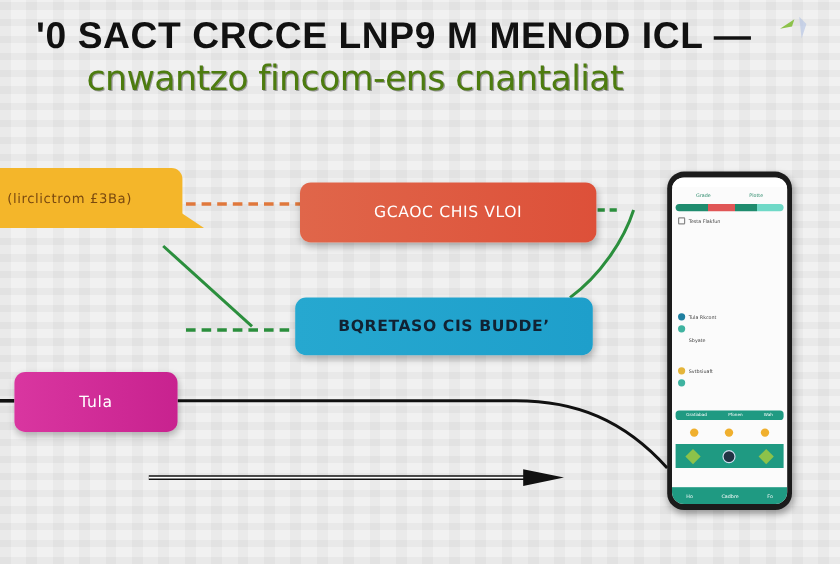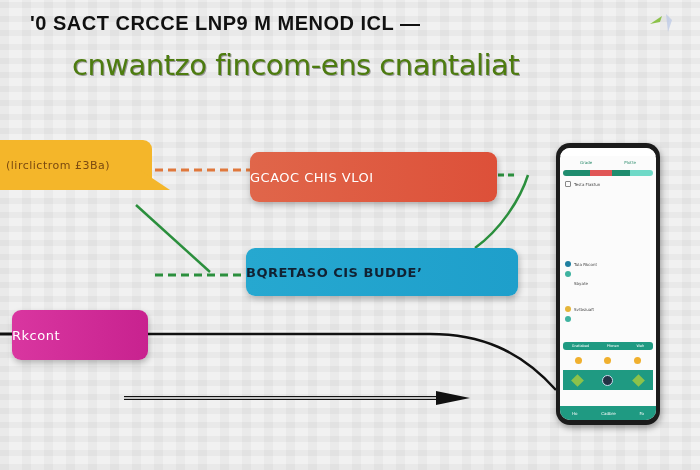--- a/index.html
+++ b/index.html
@@ -12,55 +12,55 @@
   .bg-pattern {
     position: absolute; inset: 0;
     background:
       repeating-linear-gradient(0deg, rgba(0,0,0,0.035) 0 6px, transparent 6px 14px),
       repeating-linear-gradient(90deg, rgba(0,0,0,0.03) 0 9px, transparent 9px 22px);
     opacity: 0.9;
   }
   .title-1 {
     position: absolute; left: 30px; top: 12px;
     font-family: "Liberation Sans", sans-serif;
-    font-weight: 900; font-size: 20px; letter-spacing: 0.5px;
+    font-weight: 900; font-size: 31px; letter-spacing: 0.5px;
     color: #111; white-space: nowrap;
   }
   .title-2 {
     position: absolute; left: 72px; top: 48px;
     font-family: "DejaVu Sans", sans-serif;
     font-weight: 400; font-size: 29px; letter-spacing: -0.5px;
     color: #4d7c0f; white-space: nowrap;
     text-shadow: 1px 1px 0 #999;
   }
   .corner-logo {
     position: absolute; left: 640px; top: 10px; width: 40px; height: 30px;
   }
   .box {
     position: absolute; border-radius: 9px;
-    display: flex; align-items: center; justify-content: flex-start;
+    display: flex; align-items: center; justify-content: center;
     color: #fff; font-size: 13px; letter-spacing: 0.5px;
     box-shadow: 1px 3px 6px rgba(0,0,0,0.25);
   }
   .box-yellow {
     left: -6px; top: 140px; width: 158px; height: 50px;
     background: #f4b62a; color: #7a4a10; font-size: 11px;
     border-radius: 0 9px 9px 0; justify-content: flex-start; padding-left: 12px;
     box-shadow: none;
   }
   .yellow-tail {
     position: absolute; left: 140px; top: 170px; width: 0; height: 0;
     border-left: 30px solid #f4b62a; border-top: 20px solid transparent;
   }
   .box-orange {
     left: 250px; top: 152px; width: 247px; height: 50px;
     background: linear-gradient(90deg, #e0664a, #dd5039);
   }
   .box-blue {
-    left: 246px; top: 248px; width: 272px; height: 48px;
+    left: 246px; top: 248px; width: 248px; height: 48px;
     background: linear-gradient(90deg, #26a8d0, #1e9fcb);
     color: #123; font-weight: 700; font-size: 13px;
   }
   .box-magenta {
     left: 12px; top: 310px; width: 136px; height: 50px;
     background: linear-gradient(90deg, #d936a0, #c8228f);
     font-size: 13px;
   }
   svg.connectors { position: absolute; left: 0; top: 0; }
   .phone {
@@ -119,21 +119,21 @@
 
 <div class="box box-orange">
   <span>GCAOC CHIS VLOI</span>
 </div>
 
 <div class="box box-blue">
   <span>BQRETASO CIS BUDDE’</span>
 </div>
 
 <div class="box box-magenta">
-  <span>Rkcont</span>
+  <span>Tula</span>
 </div>
 
 <div class="phone">
   <div class="screen">
     <div class="status"></div>
     <div class="tabs">
       <span>Grade</span>
       <span>Plotte</span>
     </div>
     <div class="progress"></div>

